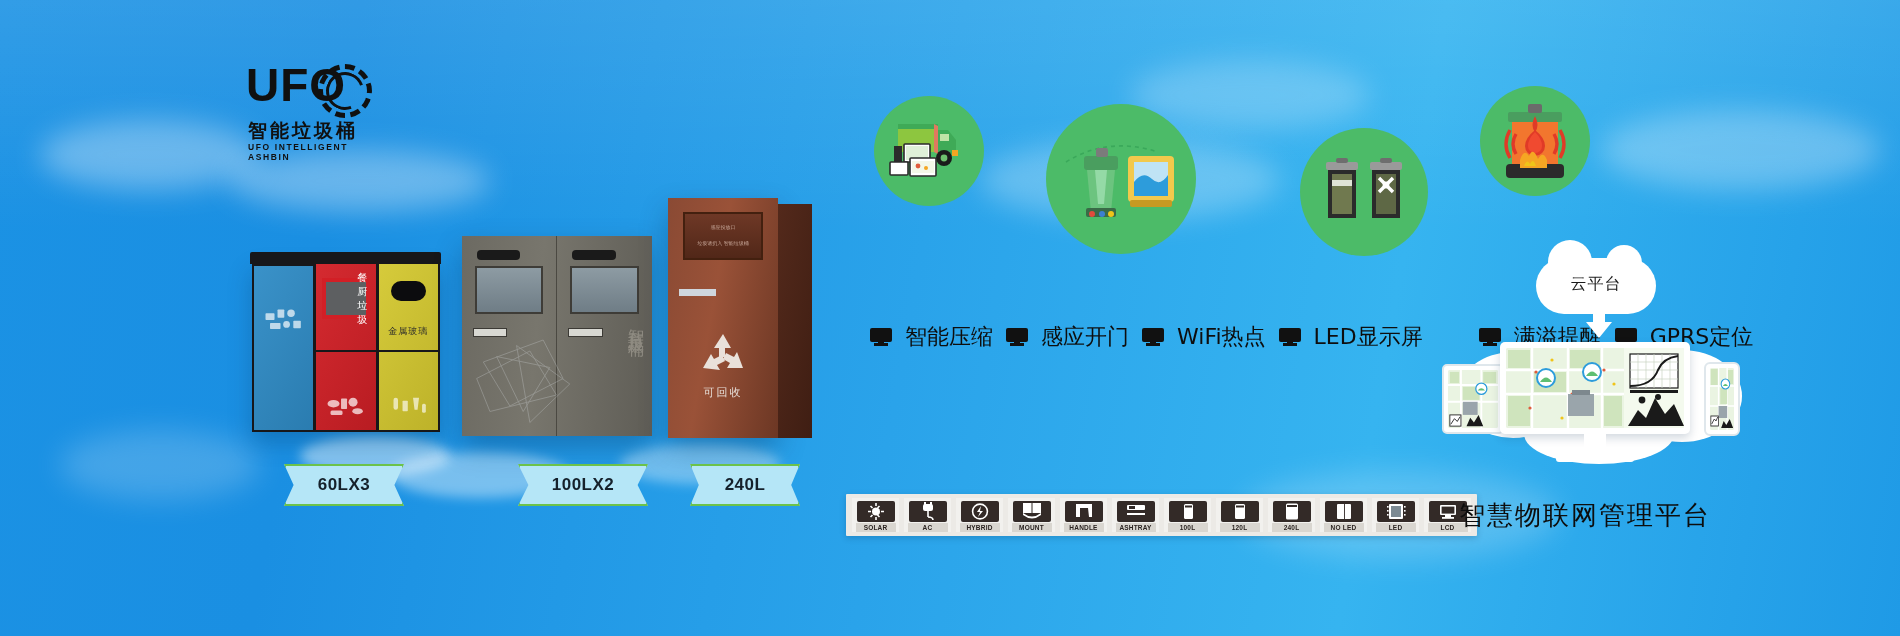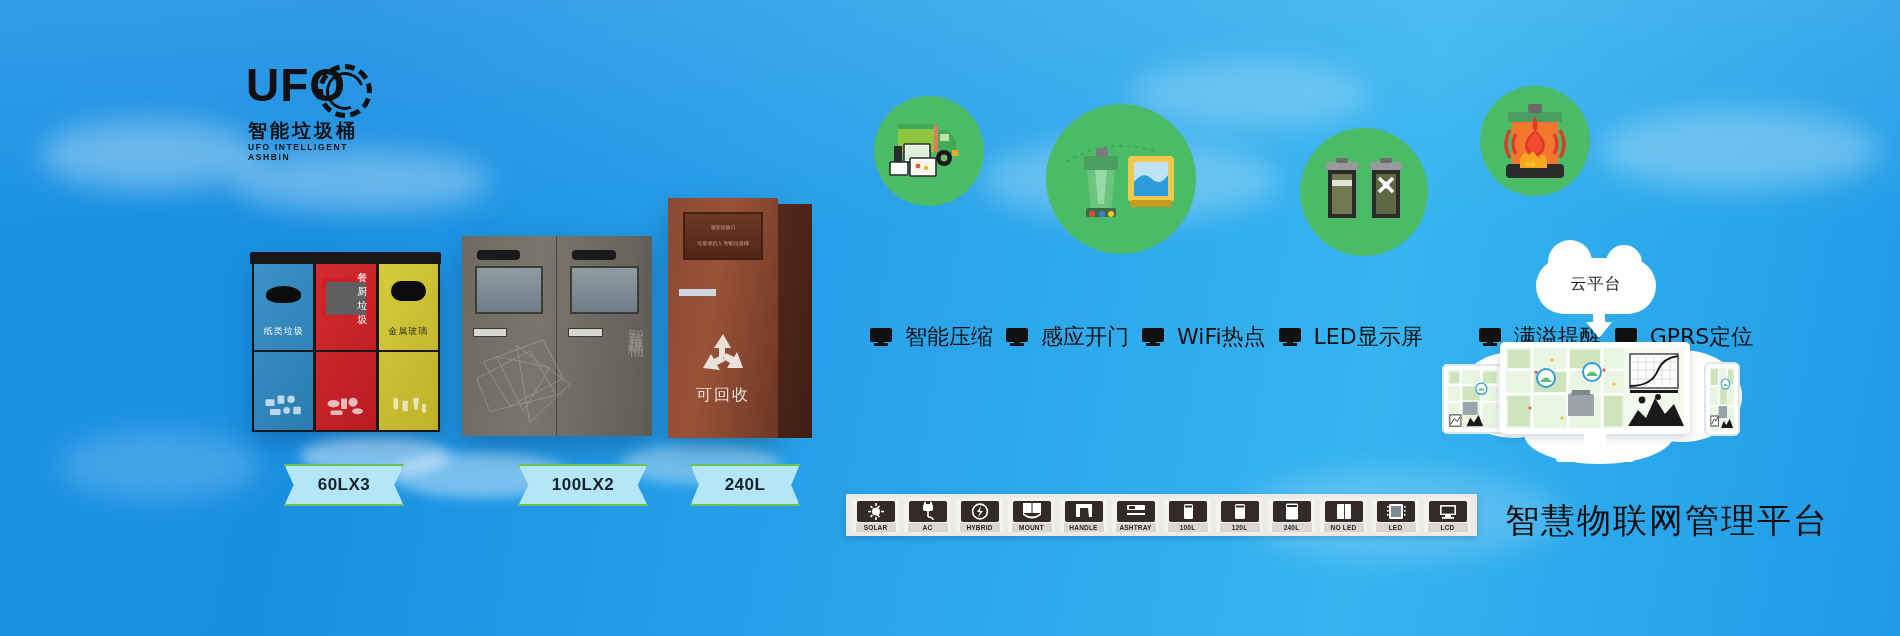--- a/index.html
+++ b/index.html
@@ -63,21 +63,21 @@
     background:linear-gradient(100deg,#8a4a34 0%,#9a5238 42%,#6c3724 100%);
     box-shadow:0 12px 26px rgba(0,40,80,.3);}
   .bin-brown .side{position:absolute;right:-34px;top:6px;width:34px;height:234px;
     background:linear-gradient(100deg,#53291b,#3f1e13);}
   .bin-brown .disp{position:absolute;left:14%;top:6%;width:72%;height:20%;
     background:linear-gradient(180deg,#6e3826,#512718);border:2px solid #43200f;}
   .bin-brown .disp span{display:block;text-align:center;color:#c9a99b;font-size:5px;margin-top:10px;
     font-family:"DejaVu Sans",sans-serif;}
   .bin-brown .card{position:absolute;left:10%;top:38%;width:34%;height:3%;background:#cfd6dd;}
   .bin-brown .rec{position:absolute;left:50%;top:56%;transform:translateX(-50%);width:48px;height:44px;}
-  .bin-brown .rlbl{position:absolute;left:0;right:0;top:78%;text-align:center;color:#e7ded8;font-size:16px;
+  .bin-brown .rlbl{position:absolute;left:0;right:0;top:78%;text-align:center;color:#e7ded8;font-size:11px;
     letter-spacing:2px;font-family:"DejaVu Sans",sans-serif;}
 
   
   .ribbon{position:absolute;height:42px;background:#b5e6f7;border:2px solid #6cc24a;
     display:flex;align-items:center;justify-content:center;
     clip-path:polygon(0 0,100% 0,92% 50%,100% 100%,0 100%,8% 50%);}
   .ribbon span{color:#15212b;font-size:17px;font-weight:700;letter-spacing:.5px;}
 
   
   .gcirc{position:absolute;border-radius:50%;background:#4cbb68;}
@@ -118,22 +118,22 @@
     padding:6px;box-shadow:0 4px 10px rgba(0,40,80,.18);}
   .monitor .scr{width:100%;height:100%;background:#eef6e8;position:relative;overflow:hidden;border-radius:2px;}
   .monitor .neck{position:absolute;left:50%;transform:translateX(-50%);bottom:-22px;width:22px;height:22px;background:#fff;}
   .monitor .base{position:absolute;left:50%;transform:translateX(-50%);bottom:-28px;width:78px;height:7px;
     background:#fff;border-radius:3px;}
   .tablet{position:absolute;left:2px;top:64px;width:62px;height:70px;background:#fff;border-radius:5px;padding:4px;
     border:2px solid #dfe7ec;}
   .phone{position:absolute;right:0px;top:62px;width:36px;height:74px;background:#fff;border-radius:6px;padding:4px;
     border:2px solid #dfe7ec;}
   .mini-scr{width:100%;height:100%;background:#eef6e8;position:relative;overflow:hidden;border-radius:2px;}
-  .caption{position:absolute;left:1502px;top:498px;width:330px;text-align:center;color:#0d0d0d;
-    font-size:34px;font-family:"DejaVu Sans",sans-serif;letter-spacing:2px;font-weight:500;}
+  .caption{position:absolute;left:1420px;top:498px;width:330px;text-align:center;color:#0d0d0d;
+    font-size:26px;font-family:"DejaVu Sans",sans-serif;letter-spacing:2px;font-weight:500;}
 </style>
 </head>
 <body>
 
 <div class="stage">
 
   <div class="sky-top"></div>
 
   <div class="cloud soft" style="left:40px;top:120px;width:220px;height:70px;"></div>
   <div class="cloud soft" style="left:230px;top:150px;width:260px;height:62px;"></div>
@@ -151,24 +151,20 @@
     <div class="ring"></div>
     <div class="ring2"></div>
     <div class="cn">智能垃圾桶</div>
     <div class="en">UFO INTELLIGENT ASHBIN</div>
   </div>
 
   <div class="bin-tri">
     <div class="cap"></div>
 
     <div class="col" style="background:linear-gradient(120deg,#3a92c9,#2a7cb0);">
-      <div class="upper">
-        <div class="slot round"></div>
-        <div class="lbl">纸类垃圾</div>
-      </div>
       <div class="lower">
         <svg class="ico" viewBox="0 0 60 40">
           <g fill="#ffffff" opacity="0.8">
             <rect x="6" y="14" width="12" height="9" rx="1"></rect>
               <rect x="22" y="9" width="9" height="11" rx="1"></rect>
             <circle cx="40" cy="14" r="5"></circle>
               <rect x="12" y="27" width="14" height="8" rx="1"></rect>
             <circle cx="34" cy="29" r="4.5"></circle>
               <rect x="43" y="24" width="10" height="10" rx="1"></rect>
           </g>

